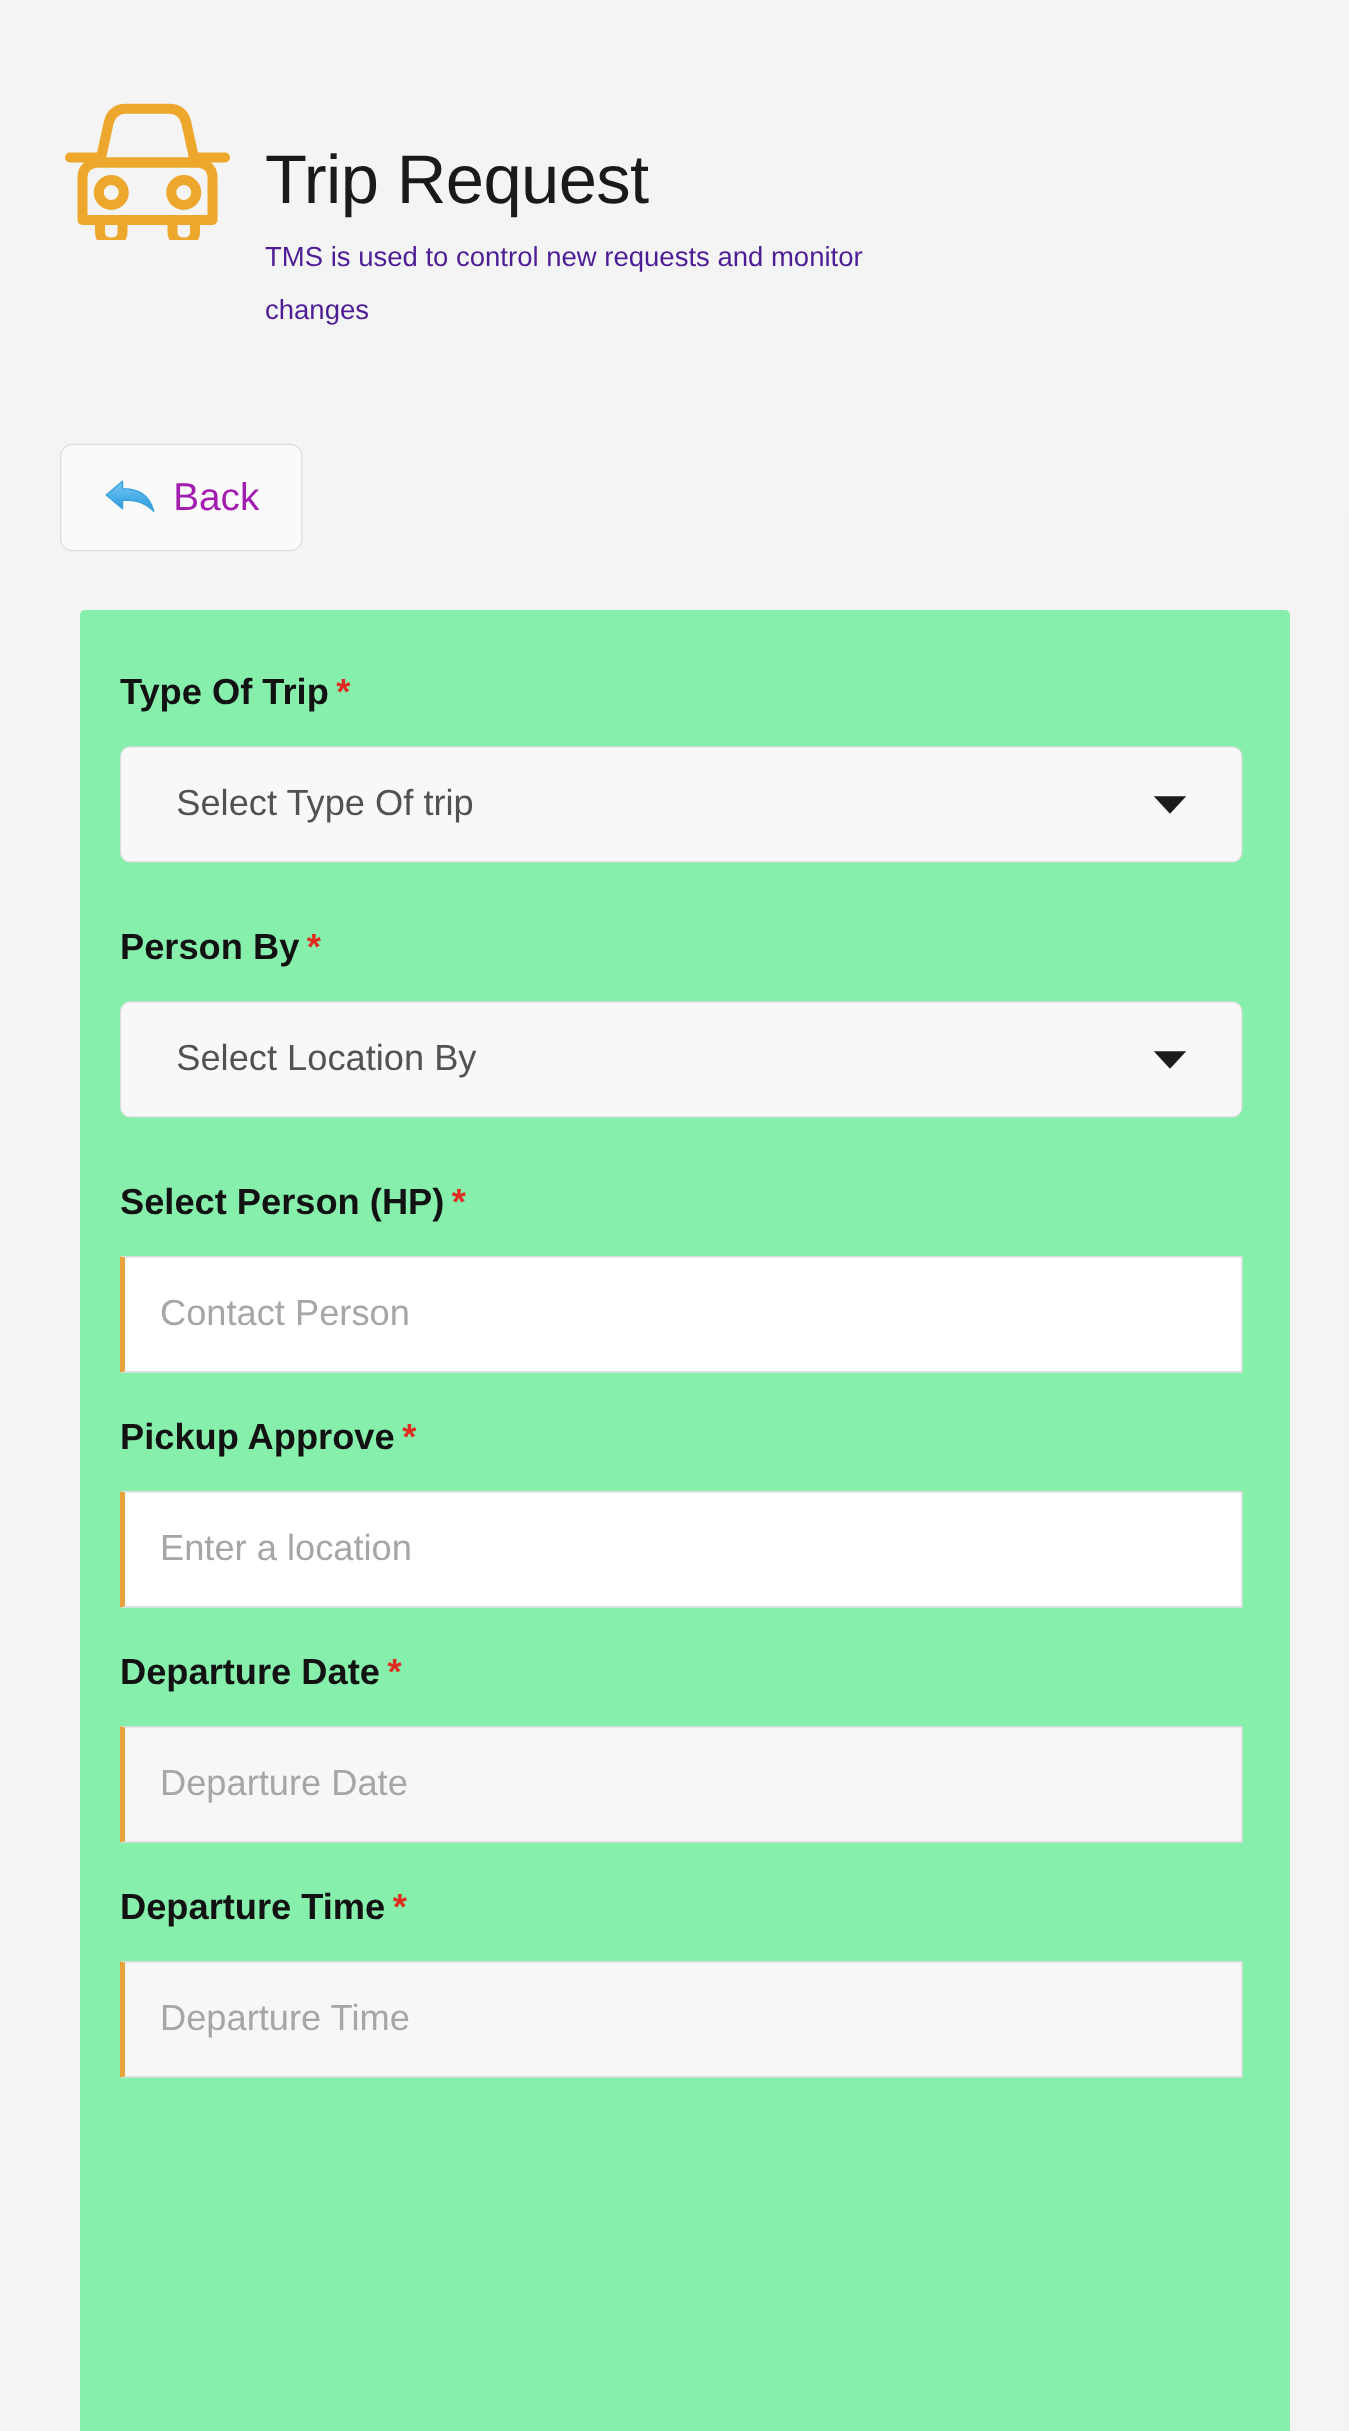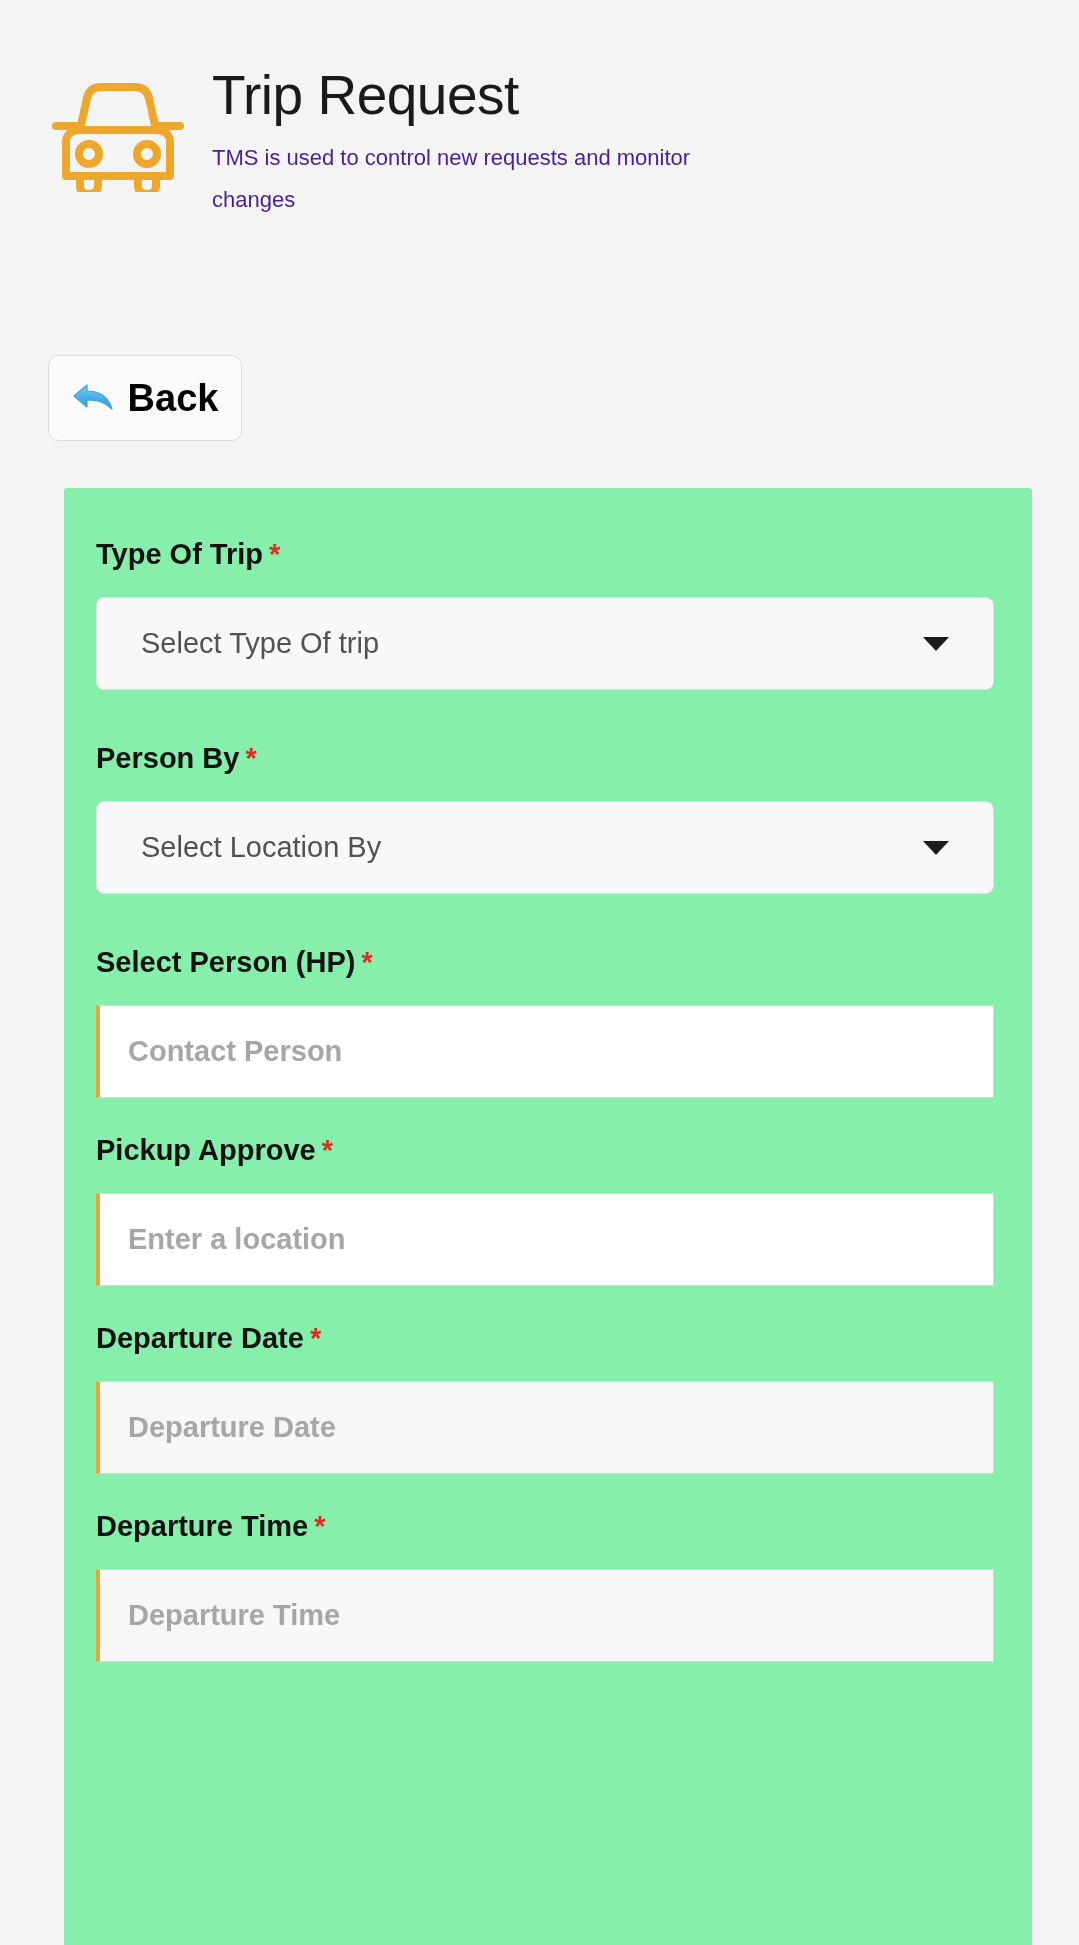--- a/index.html
+++ b/index.html
@@ -41,20 +41,21 @@
     margin-left: 24px;
     padding-top: 2px;
   }
   .page-title {
     font-size: 55px;
     font-weight: 300;
     color: #1a1a1a;
     letter-spacing: -0.5px;
     line-height: 1.15;
     white-space: nowrap;
+    margin-top: 48px;
   }
   .page-subtitle {
     font-size: 22px;
     font-weight: 400;
     color: #4c1d95;
     line-height: 1.92;
     max-width: 520px;
     margin-top: 10px;
   }
 
@@ -73,23 +74,23 @@
     justify-content: center;
     gap: 14px;
     cursor: pointer;
   }
   .back-arrow {
     width: 42px;
     height: 34px;
     display: block;
   }
   .back-label {
-    font-size: 38px;
-    font-weight: 700;
-    color: #000000;
+    font-size: 31px;
+    font-weight: 400;
+    color: #a21caf;
   }
 
   
   .form-card {
     position: absolute;
     left: 64px;
     top: 488px;
     width: 968px;
     min-height: 1457px;
     background: #86efac;
@@ -159,21 +160,20 @@
   }
   .input-control.shaded { background: #f7f7f7; }
   .input-control input {
     border: none;
     outline: none;
     background: transparent;
     width: 100%;
     font-family: "Liberation Sans", sans-serif;
     font-size: 29px;
     color: #2b2b2b;
-    font-weight: bold;
   }
   .input-control input::placeholder {
     color: #a6a6a6;
     opacity: 1;
   }
 </style>
 </head>
 <body>
 
 <div class="page">

